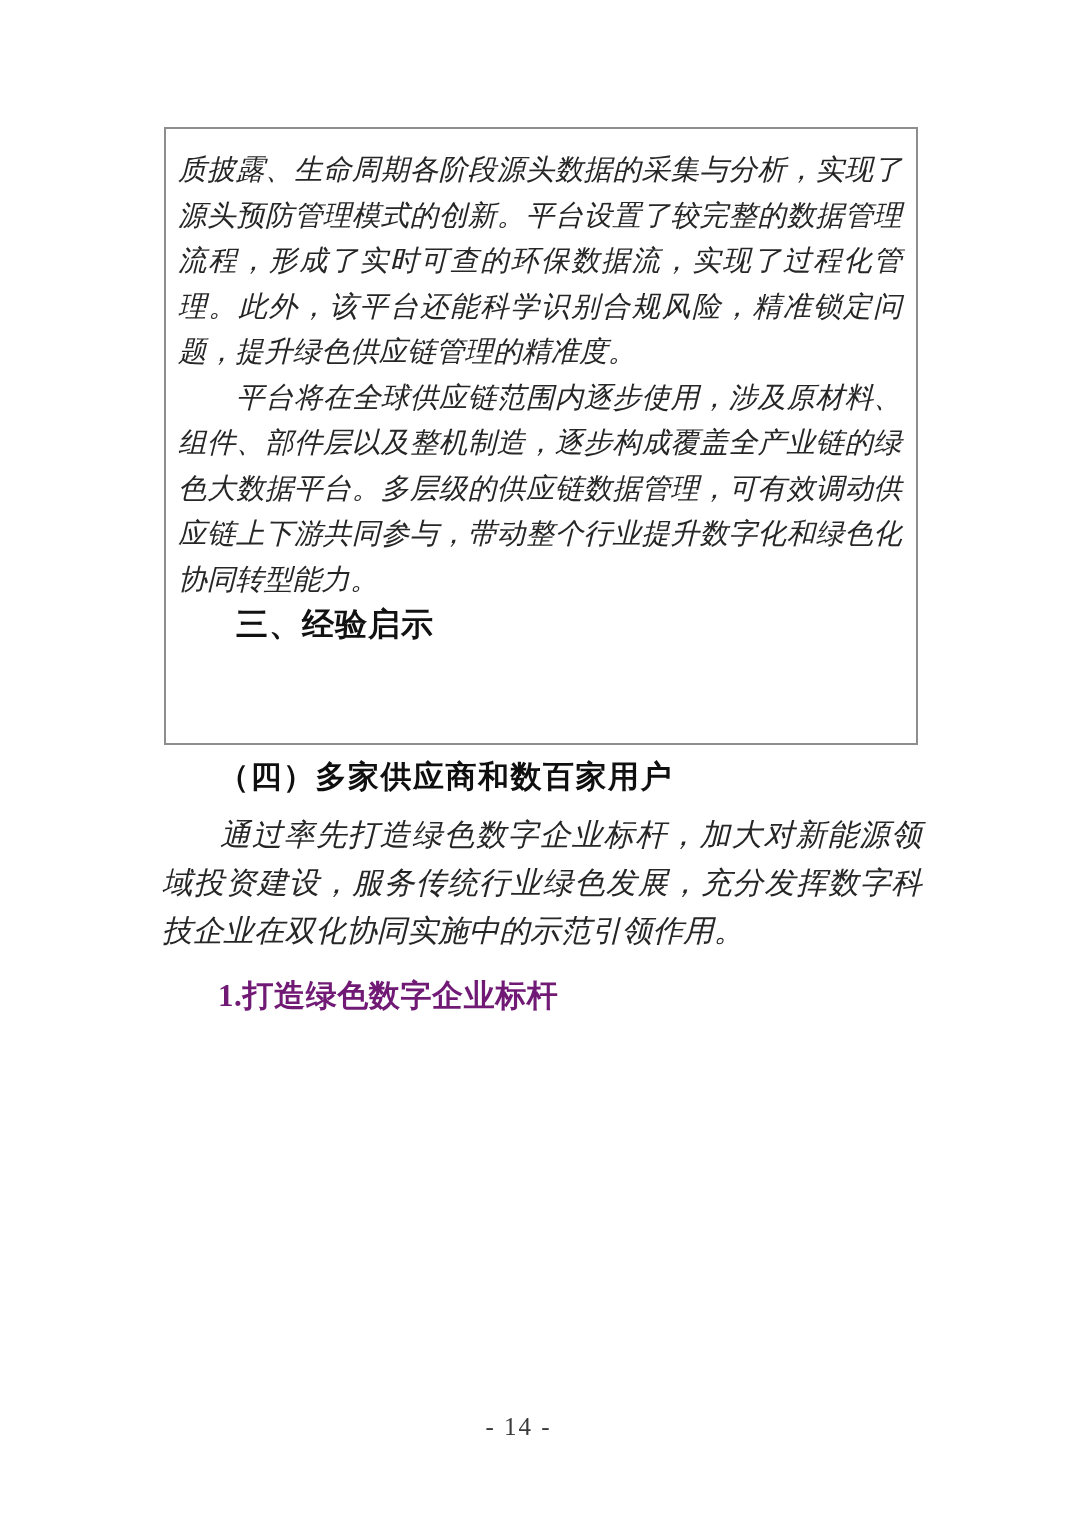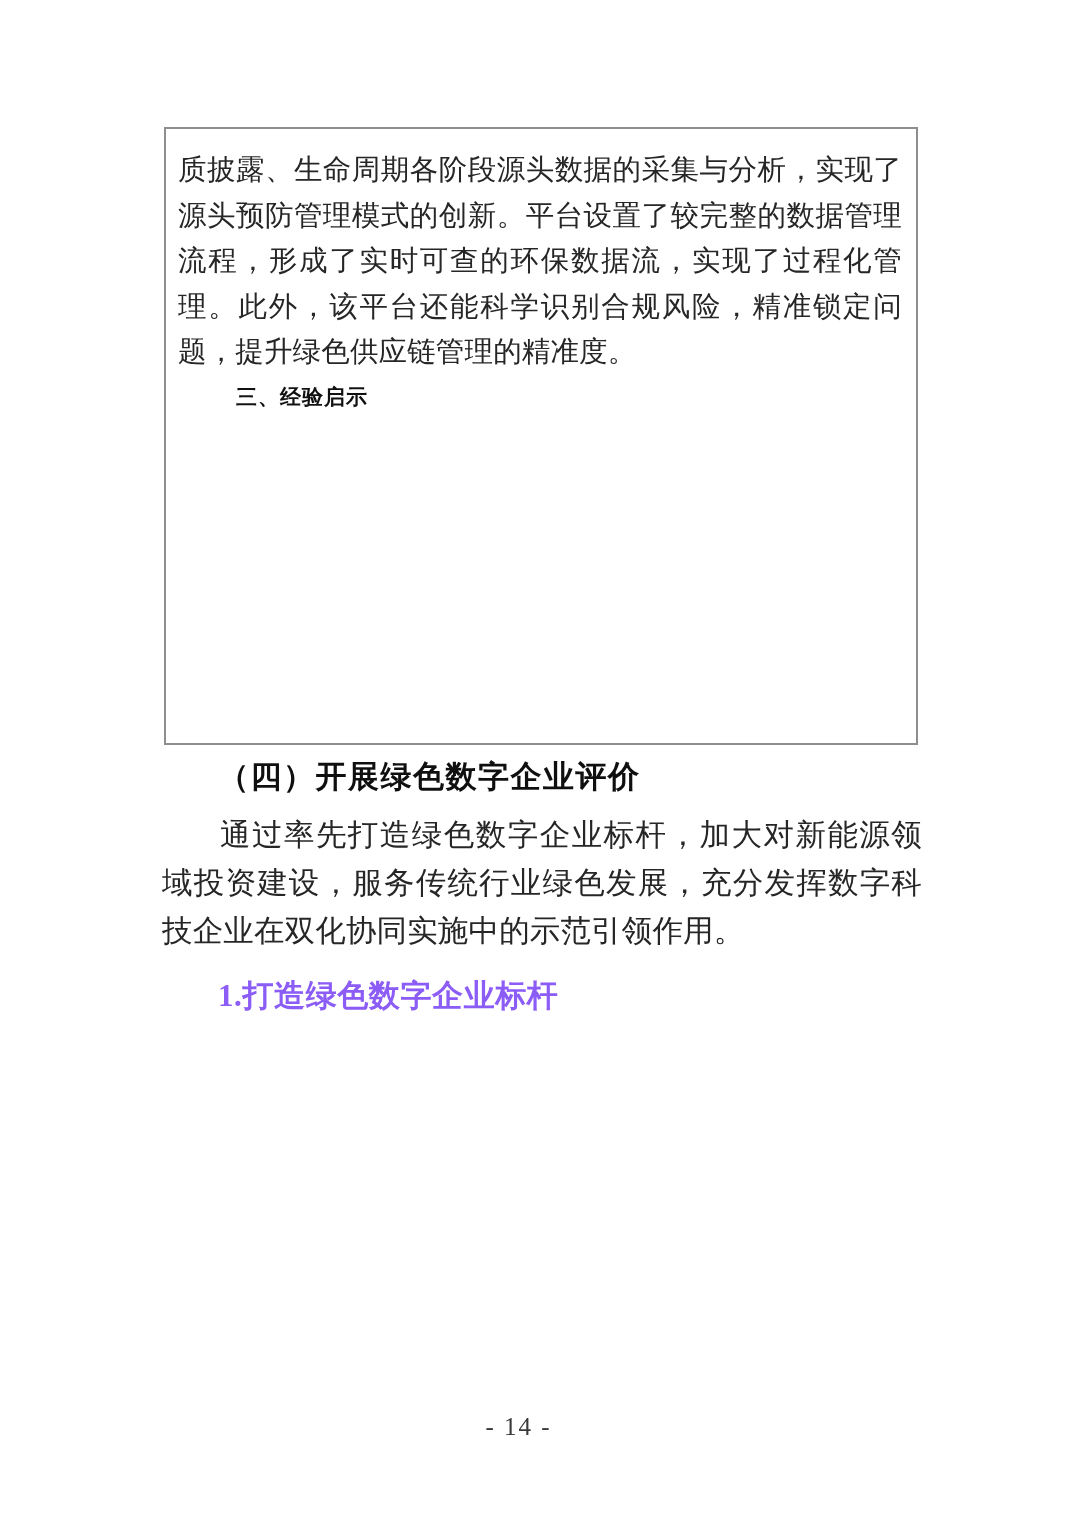--- a/index.html
+++ b/index.html
@@ -38,26 +38,27 @@
   
   .p {
     font-size: 28.5px;
     line-height: 45.5px;
     letter-spacing: 0.15px;
     text-align: justify;
     text-justify: inter-ideograph;
     color: #262626;
     margin: 0;
     word-break: break-all;
+    font-style: italic;
   }
   .indent {
     text-indent: 58px;
   }
   .h-bold {
-    font-size: 21px;
+    font-size: 32px;
     line-height: 45.5px;
     font-weight: bold;
     color: #111111;
     margin: 0;
     text-indent: 58px;
     letter-spacing: 1px;
   }
 
   
   .outer {
@@ -76,21 +77,21 @@
     font-weight: bold;
     color: #0f0f0f;
     margin: 0;
     text-indent: 56px;
     letter-spacing: 1.5px;
   }
   .sub-head {
     font-size: 31px;
     line-height: 57px;
     font-weight: bold;
-    color: #8b5cf6;
+    color: #701a75;
     margin: 0;
     text-indent: 56px;
     letter-spacing: 0.6px;
   }
   .lead {
     font-weight: bold;
     color: #0f0f0f;
     letter-spacing: 0.4px;
   }
   .gap-sm { height: 6px; }
@@ -112,30 +113,31 @@
 </head>
 <body>
 
 <div id="page">
 
   <div class="case-box">
     <div class="case-inner">
 
       <p class="p">质披露、生命周期各阶段源头数据的采集与分析，实现了源头预防管理模式的创新。平台设置了较完整的数据管理流程，形成了实时可查的环保数据流，实现了过程化管理。此外，该平台还能科学识别合规风险，精准锁定问题，提升绿色供应链管理的精准度。</p>
 
+      <p class="p indent">平台将在全球供应链范围内逐步使用，涉及原材料、组件、部件层以及整机制造，逐步构成覆盖全产业链的绿色大数据平台。多层级的供应链数据管理，可有效调动供应链上下游共同参与，带动整个行业提升数字化和绿色化协同转型能力。</p>
 
       <p class="h-bold">三、经验启示</p>
 
 
     </div>
   </div>
 
   <div class="outer">
 
-    <p class="sec-head">（四）开展绿色数字企业评价</p>
+    <p class="sec-head">（四）多家供应商和数百家用户</p>
 
     <div class="gap-sm"></div>
 
     <p class="p indent">通过率先打造绿色数字企业标杆，加大对新能源领域投资建设，服务传统行业绿色发展，充分发挥数字科技企业在双化协同实施中的示范引领作用。</p>
 
     <div class="gap-md"></div>
 
     <p class="sub-head">1.打造绿色数字企业标杆</p>
 
     <div class="gap-sm"></div>

